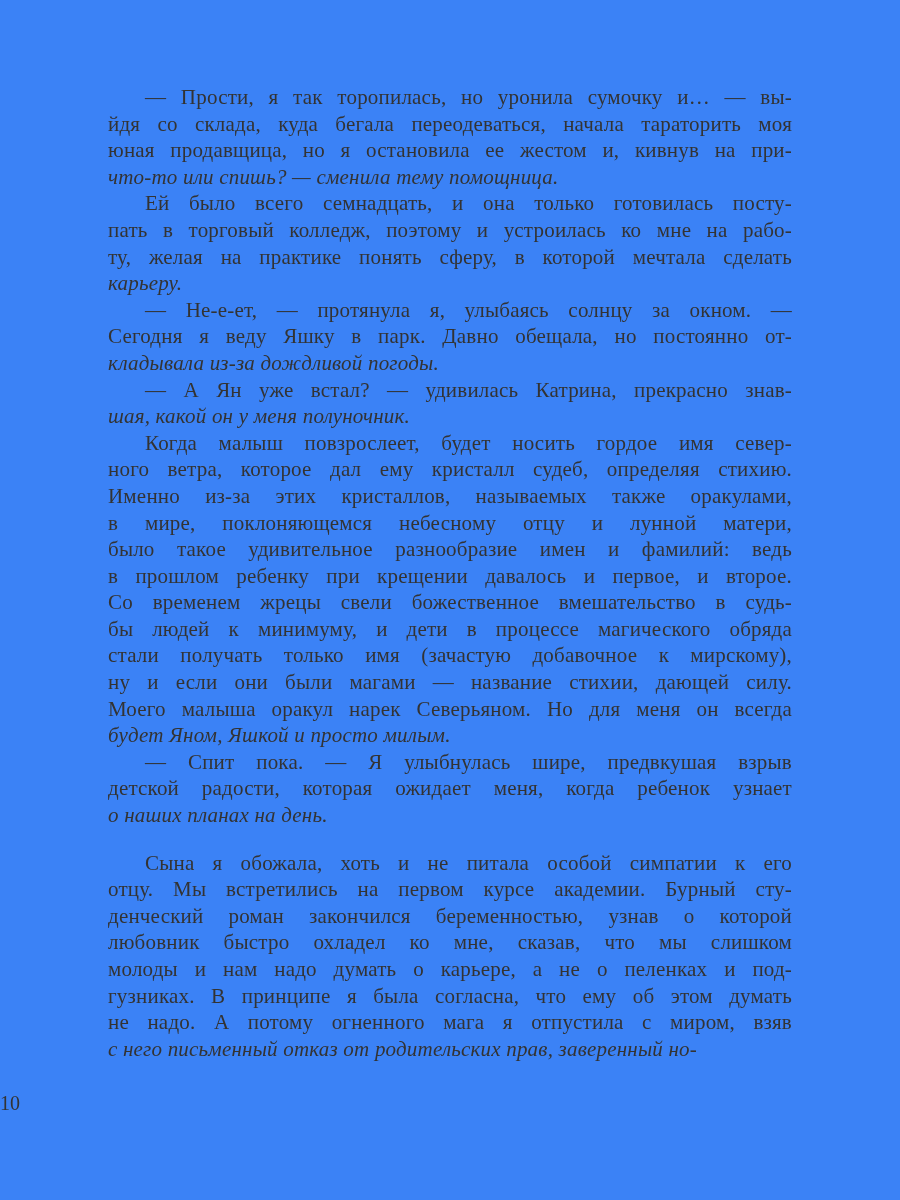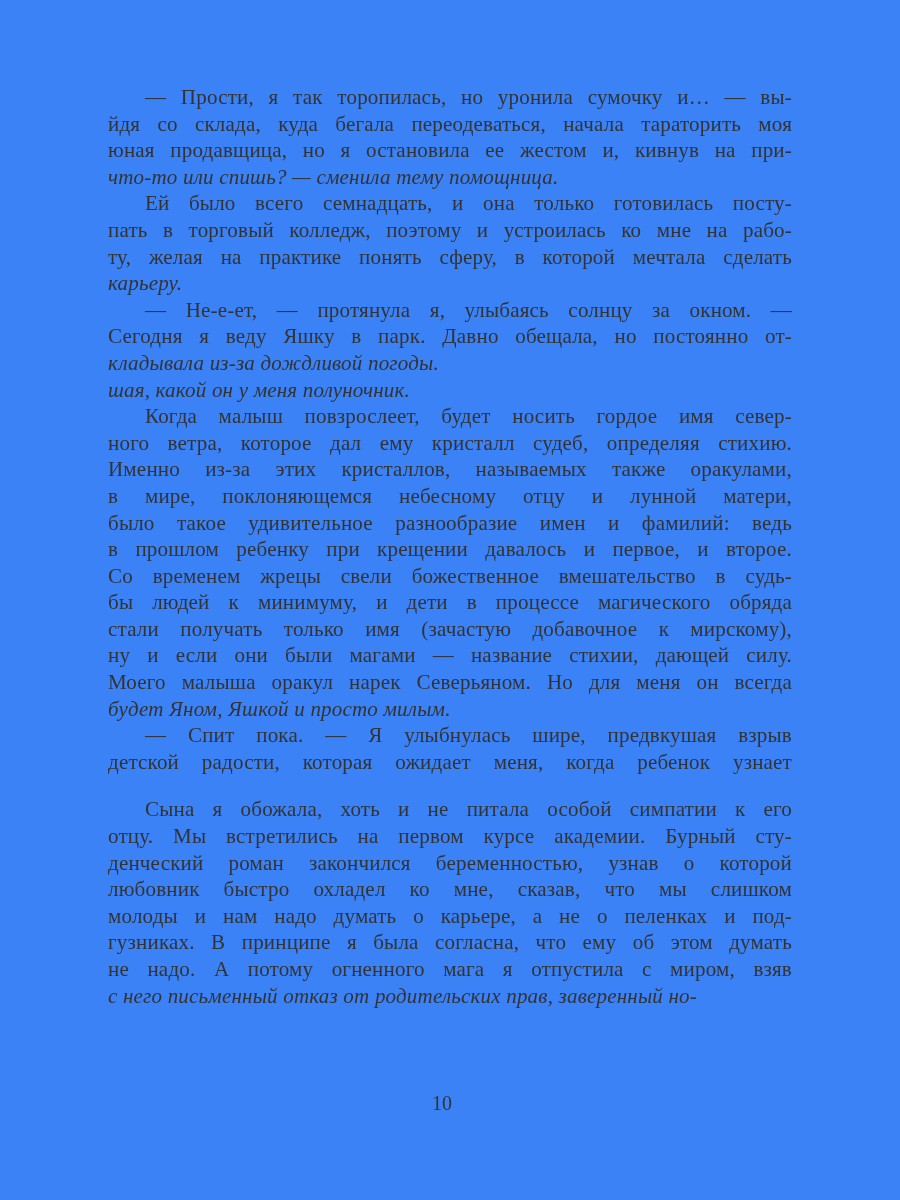--- a/index.html
+++ b/index.html
@@ -43,21 +43,21 @@
   }
   .line.last {
     text-align-last: left;
     font-style: italic;
   }
   .page-number {
     position: absolute;
     top: 1092px;
     left: 0;
     width: 884px; 
-    text-align: center;
+    text-align: left;
     font-size: 20px;
     color: #333333;
   }
 </style>
 </head>
 <body>
 
 <div class="page">
   <main class="text-block">
 
@@ -72,39 +72,41 @@
         <div class="line">пать в торговый колледж, поэтому и устроилась ко мне на рабо-</div>
         <div class="line">ту, желая на практике понять сферу, в которой мечтала сделать</div>
         <div class="line last">карьеру.</div>
       </div>
       <div class="paragraph">
         <div class="line first">— Не-е-ет, — протянула я, улыбаясь солнцу за окном. —</div>
         <div class="line">Сегодня я веду Яшку в парк. Давно обещала, но постоянно от-</div>
         <div class="line last">кладывала из-за дождливой погоды.</div>
       </div>
       <div class="paragraph">
+        <div class="line first">— А Ян уже встал? — удивилась Катрина, прекрасно знав-</div>
         <div class="line last">шая, какой он у меня полуночник.</div>
       </div>
       <div class="paragraph">
         <div class="line first">Когда малыш повзрослеет, будет носить гордое имя север-</div>
         <div class="line">ного ветра, которое дал ему кристалл судеб, определяя стихию.</div>
         <div class="line">Именно из-за этих кристаллов, называемых также оракулами,</div>
         <div class="line">в мире, поклоняющемся небесному отцу и лунной матери,</div>
         <div class="line">было такое удивительное разнообразие имен и фамилий: ведь</div>
         <div class="line">в прошлом ребенку при крещении давалось и первое, и второе.</div>
         <div class="line">Со временем жрецы свели божественное вмешательство в судь-</div>
         <div class="line">бы людей к минимуму, и дети в процессе магического обряда</div>
         <div class="line">стали получать только имя (зачастую добавочное к мирскому),</div>
         <div class="line">ну и если они были магами — название стихии, дающей силу.</div>
         <div class="line">Моего малыша оракул нарек Северьяном. Но для меня он всегда</div>
         <div class="line last">будет Яном, Яшкой и просто милым.</div>
       </div>
       <div class="paragraph">
         <div class="line first">— Спит пока. — Я улыбнулась шире, предвкушая взрыв</div>
         <div class="line">детской радости, которая ожидает меня, когда ребенок узнает</div>
+        <div class="line last">о наших планах на день.</div>
       </div>
       <div class="paragraph scene-break">
         <div class="line first">Сына я обожала, хоть и не питала особой симпатии к его</div>
         <div class="line">отцу. Мы встретились на первом курсе академии. Бурный сту-</div>
         <div class="line">денческий роман закончился беременностью, узнав о которой</div>
         <div class="line">любовник быстро охладел ко мне, сказав, что мы слишком</div>
         <div class="line">молоды и нам надо думать о карьере, а не о пеленках и под-</div>
         <div class="line">гузниках. В принципе я была согласна, что ему об этом думать</div>
         <div class="line">не надо. А потому огненного мага я отпустила с миром, взяв</div>
         <div class="line last">с него письменный отказ от родительских прав, заверенный но-</div>

